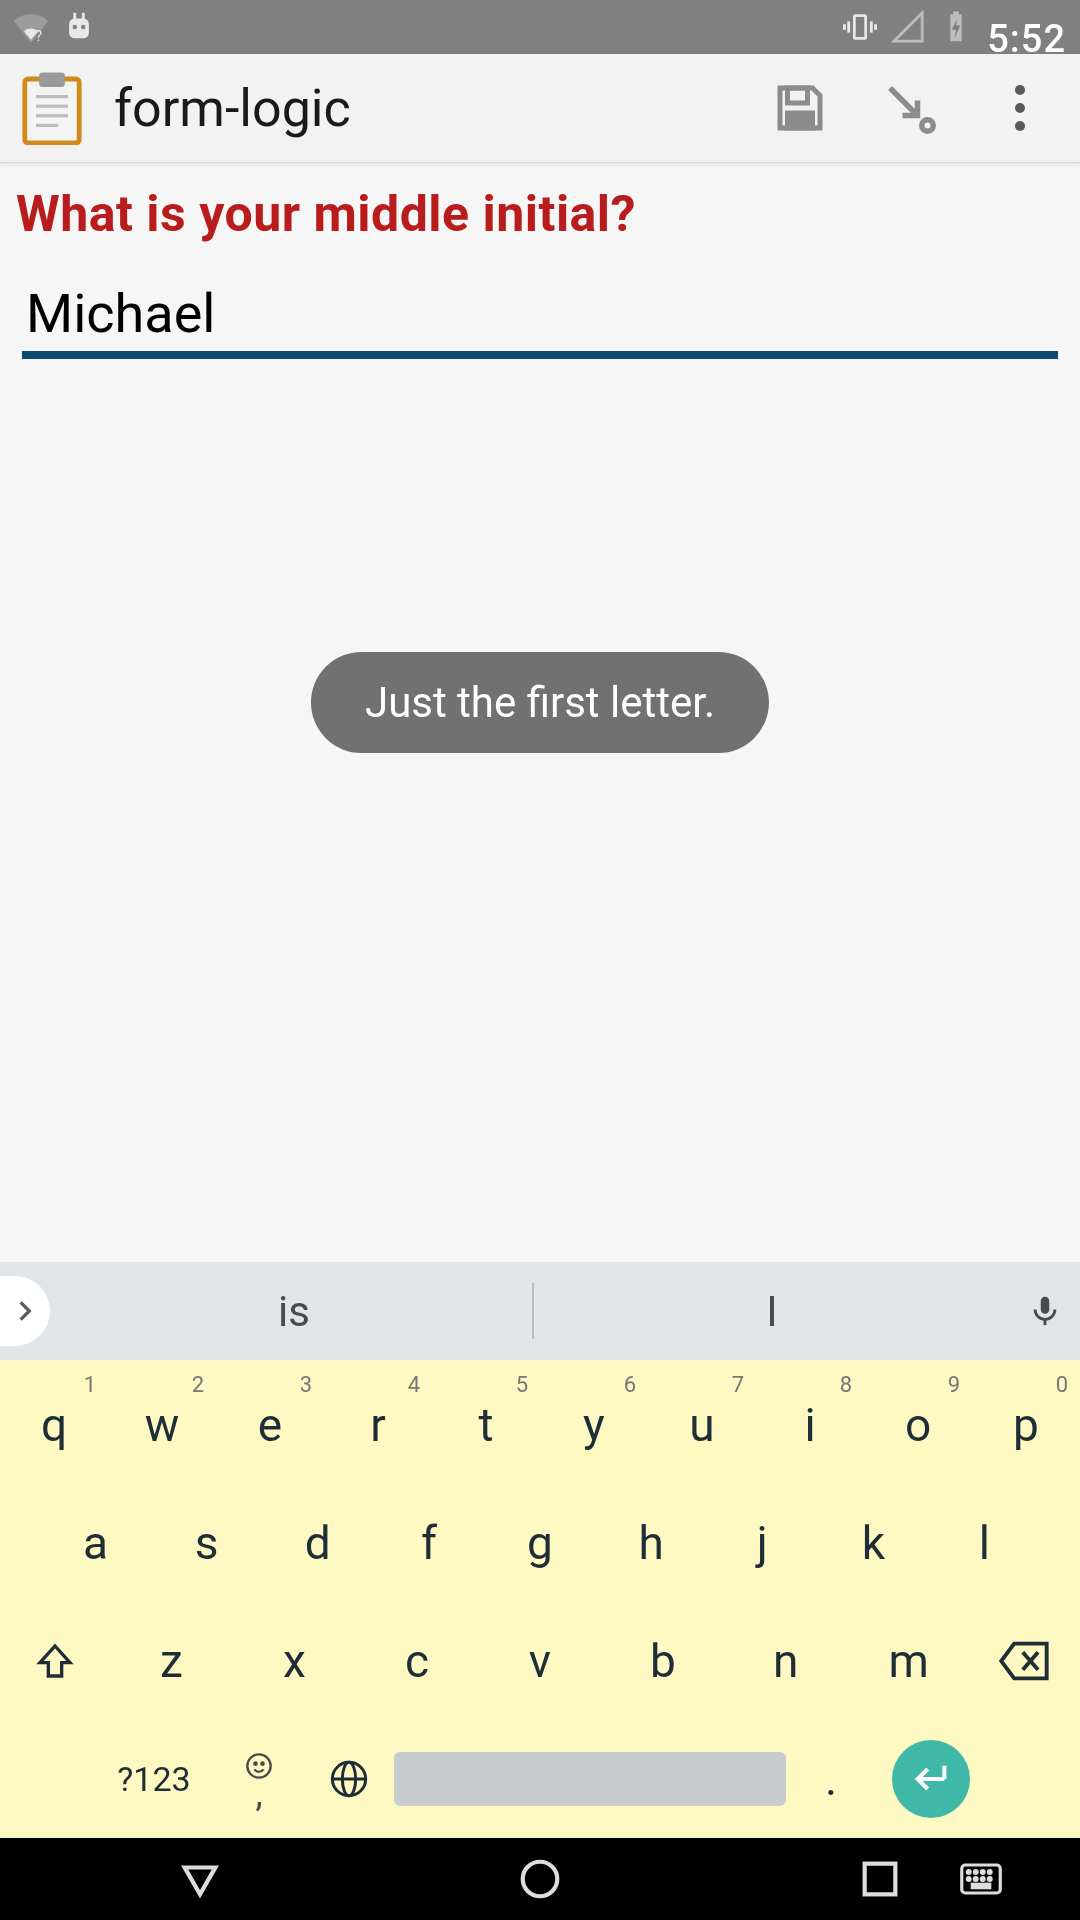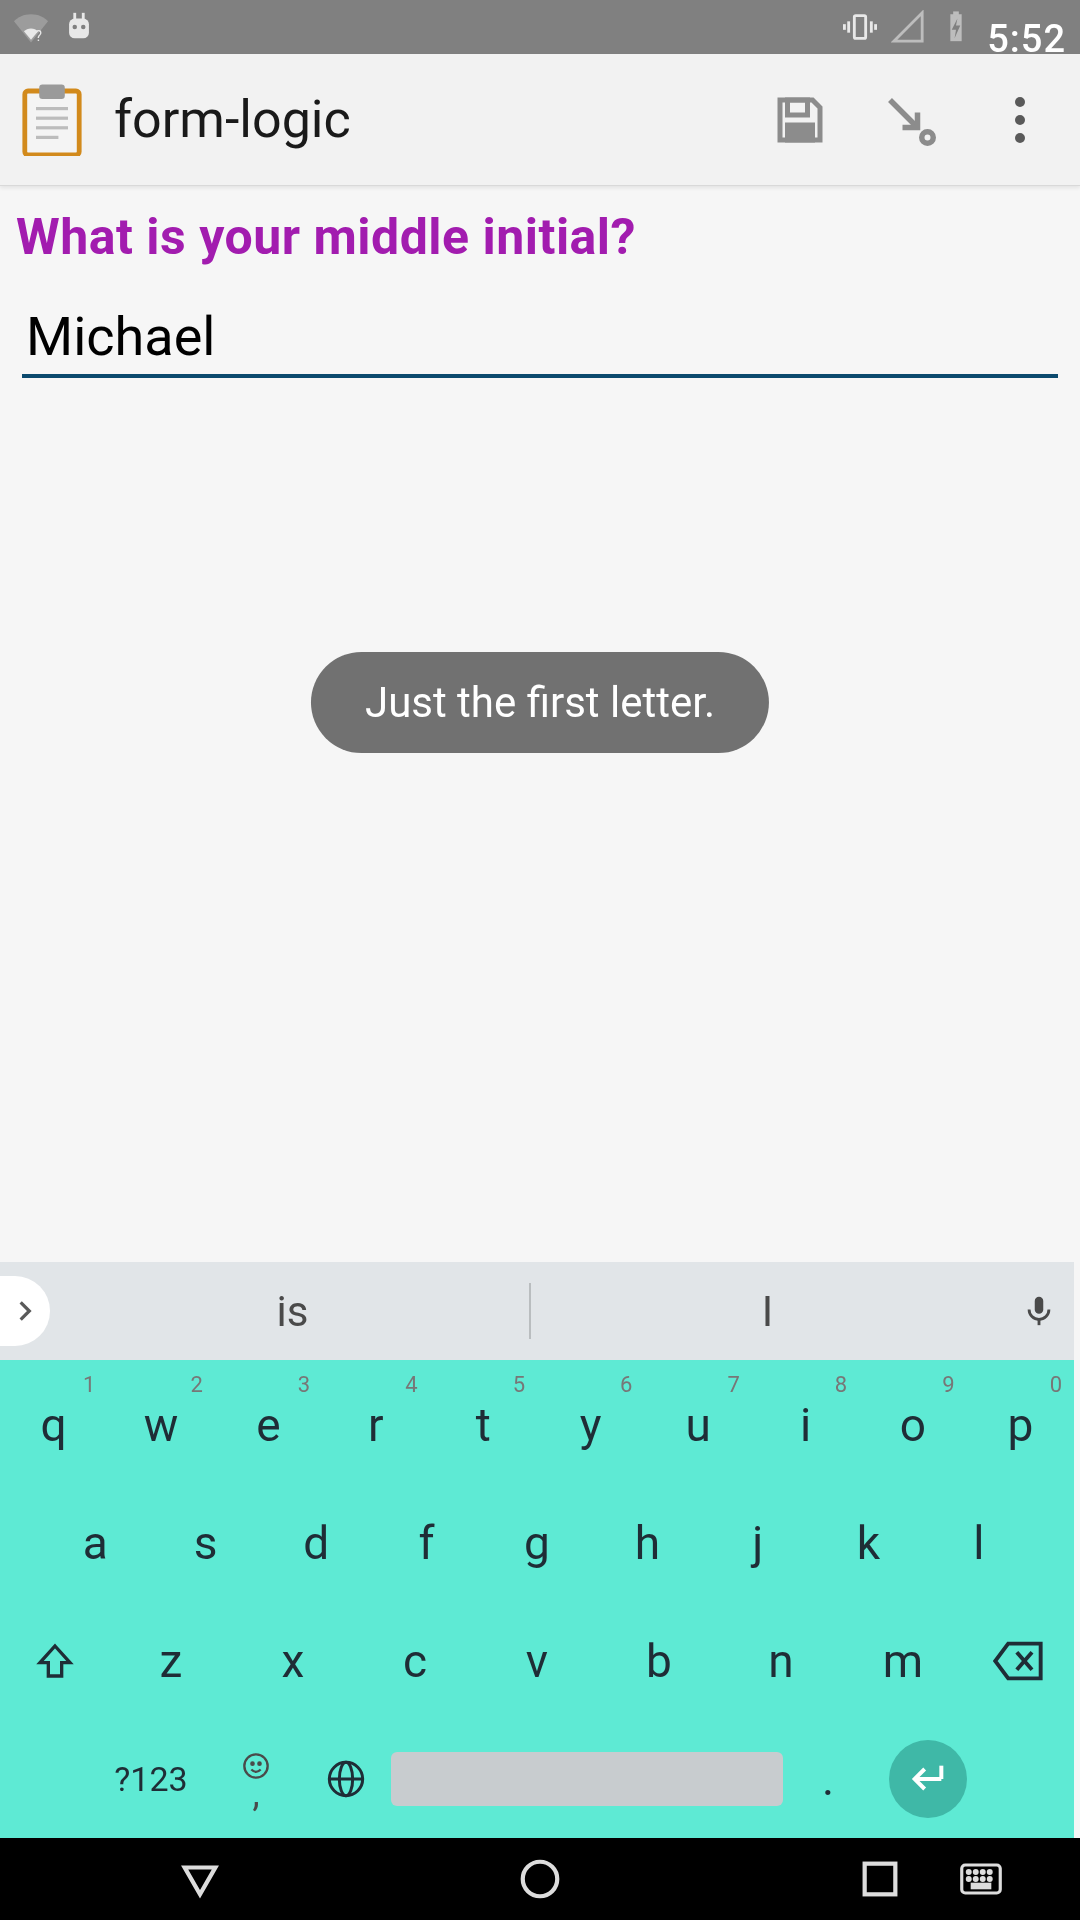--- a/index.html
+++ b/index.html
@@ -6,40 +6,40 @@
   html,body { width:1080px; height:1920px; background:#f6f6f6; overflow:hidden; }
 
   
   .status-bar { width:100%; height:54px; background:#808080; display:flex; align-items:center; justify-content:space-between; padding:0 14px; color:#f0f0f0; }
   .status-left, .status-right { display:flex; align-items:center; gap:14px; }
   .status-clock { font-size:38px; font-weight:500; letter-spacing:1px; color:#ffffff;margin-top:24px; }
   .stat-ico { width:34px; height:34px; display:flex; align-items:center; justify-content:center; }
   .stat-ico svg { width:100%; height:100%; }
 
   
-  .app-bar { width:100%; height:132px; background:#f2f2f2; display:flex; align-items:center; padding:0 20px; border-bottom:1px solid #d9d9d9; box-shadow:0 2px 4px rgba(0,0,0,0.08); }
+  .app-bar { width:100%; height:109px; background:#f2f2f2; display:flex; align-items:center; padding:0 20px; border-bottom:1px solid #d9d9d9; box-shadow:0 2px 4px rgba(0,0,0,0.08); }
   .app-icon { width:64px; height:74px; margin-right:30px; display:flex; align-items:center; justify-content:center; }
   .app-title { flex:1; font-size:52px; font-weight:400; color:#1a1a1a; letter-spacing:0px; }
   .app-actions { display:flex; align-items:center; gap:50px; margin-right:10px; }
   .app-act { width:60px; height:60px; display:flex; align-items:center; justify-content:center; color:#848484; }
   .app-act svg { width:100%; height:100%; }
   .overflow-dots { width:28px; display:flex; flex-direction:column; align-items:center; gap:8px; }
   .overflow-dots span { width:10px; height:10px; background:#5a5a5a; border-radius:50%; }
 
   
   .content { width:100%; padding:20px 16px 0 16px; }
-  .question { font-size:50px; font-weight:700; color:#a21caf; line-height:1.25; letter-spacing:0.5px; }
+  .question { font-size:50px; font-weight:700; color:#b91c1c; line-height:1.25; letter-spacing:0.5px; }
   .input-wrap { margin-top:36px; padding:0 6px; }
-  .text-input { width:100%; font-size:54px; font-weight:400; color:#000; border:none; outline:none; background:transparent; border-bottom:4px solid #0c4a6e; padding:0 4px 6px 4px; }
+  .text-input { width:100%; font-size:54px; font-weight:400; color:#000; border:none; outline:none; background:transparent; border-bottom:8px solid #0c4a6e; padding:0 4px 6px 4px; }
 
   
   .toast { position:absolute; left:50%; transform:translateX(-50%); top:652px; background:#717171; color:#ffffff; font-size:42px; padding:26px 54px; border-radius:60px; white-space:nowrap; }
 
   
-  .keyboard { position:absolute; left:0; right:6px; bottom:82px; background:#5eead4; }
+  .keyboard { position:absolute; left:0; right:0; bottom:82px; background:#fef9c3; }
   .suggest-bar { height:98px; display:flex; align-items:center; background:#e1e5e8; position:relative; }
   .sug-expander { width:50px; height:70px; background:#ffffff; border-top-right-radius:36px; border-bottom-right-radius:36px; display:flex; align-items:center; justify-content:center; margin-right:6px; }
   .sug-expander svg { width:26px; height:26px; color:#5a5a5a; }
   .sug-item { flex:1; text-align:center; font-size:42px; color:#4a4a4a; font-weight:400; }
   .sug-sep { width:1px; height:56px; background:#b9bdbf; }
   .sug-mic { width:70px; display:flex; align-items:center; justify-content:center; color:#4a4a4a; }
   .sug-mic svg { width:34px; height:44px; }
 
   .key-rows { padding-top:6px; }
   .key-row { display:flex; justify-content:center; align-items:center; height:118px; }

